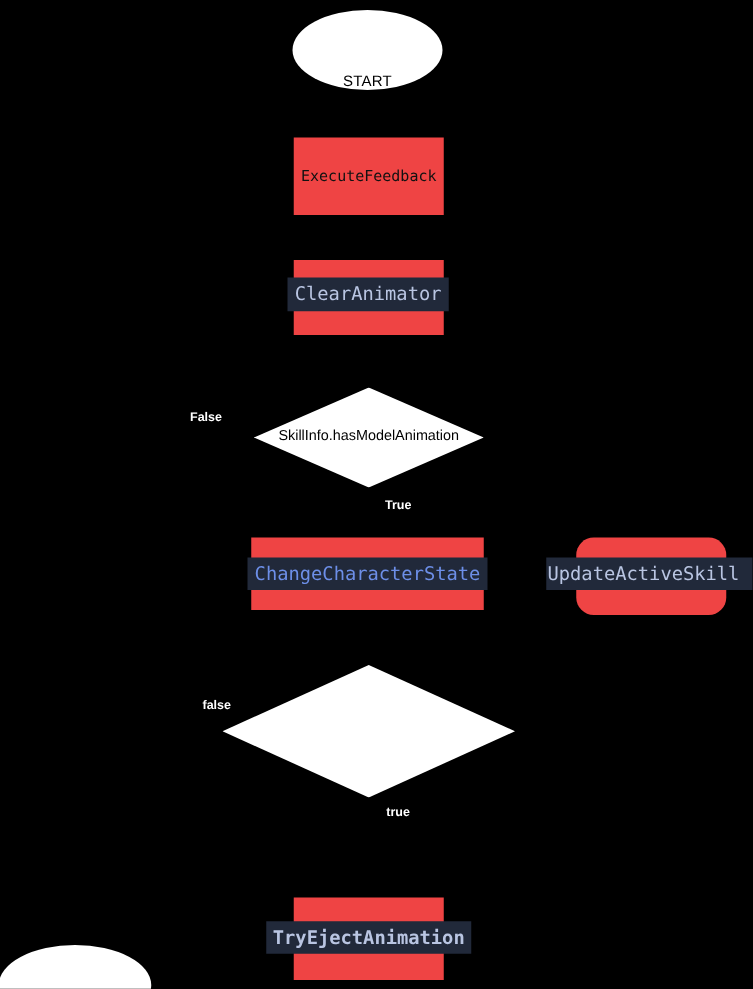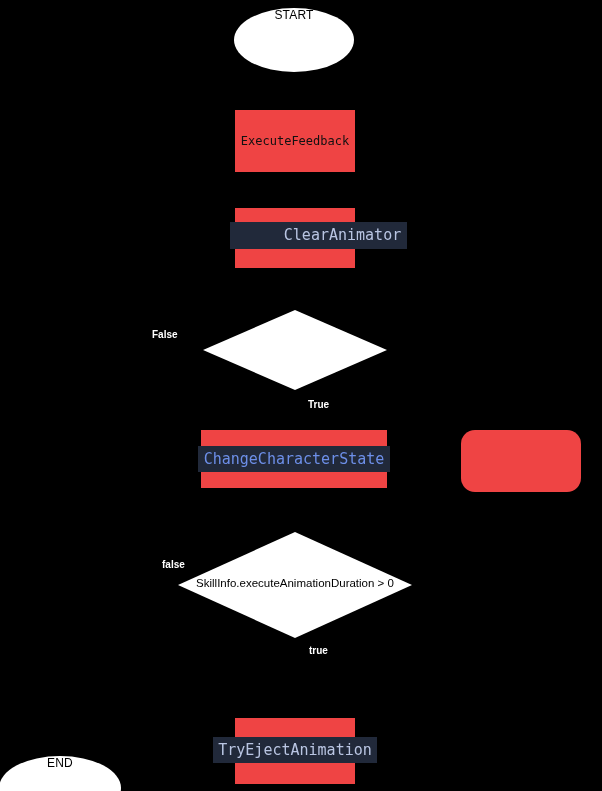--- a/index.html
+++ b/index.html
@@ -22,21 +22,21 @@
     height: 791px;
     background: #000000;
   }
 
   
   .node-ellipse {
     position: absolute;
     background: #ffffff;
     border-radius: 50%;
     display: flex;
-    align-items: flex-start;
+    align-items: flex-end;
     justify-content: center;
     color: #000000;
     font-family: "Liberation Sans", sans-serif;
     font-size: 12px;
     letter-spacing: 0.2px;
   }
 
   
   .node-box {
     position: absolute;
@@ -103,44 +103,45 @@
 
   <div class="node-ellipse" style="left:234px; top:8px; width:120px; height:64px;">
     <span>START</span>
   </div>
 
   <div class="node-box" style="left:235px; top:110px; width:120px; height:62px;">
     <span>ExecuteFeedback</span>
   </div>
 
   <div class="node-box" style="left:235px; top:208px; width:120px; height:60px;"></div>
-  <div class="hl-label periwinkle" style="left:230px; top:222px; width:129px; height:27px;padding-left:48px;">ClearAnimator</div>
+  <div class="hl-label periwinkle" style="left:230px; top:222px; width:129px; height:27px;">ClearAnimator</div>
 
   <div class="node-diamond" style="left:203px; top:310px; width:184px; height:80px;">
     <svg width="184" height="80" viewBox="0 0 184 80" aria-hidden="true">
       <polygon points="92,0 184,40 92,80 0,40" fill="#ffffff"></polygon>
     </svg>
+    <div class="diamond-text" style="top:33px;">SkillInfo.hasModelAnimation</div>
   </div>
   <div class="edge-label" style="left:152px; top:329px;">False</div>
   <div class="edge-label" style="left:308px; top:399px;">True</div>
 
   <div class="node-box" style="left:201px; top:430px; width:186px; height:58px;"></div>
   <div class="hl-label brightblue" style="left:198px; top:446px; width:192px; height:26px;">ChangeCharacterState</div>
 
   <div class="node-box rounded" style="left:461px; top:430px; width:120px; height:62px;"></div>
+  <div class="hl-label periwinkle" style="left:437px; top:446px; width:166px; height:26px; justify-content:flex-start; padding-left:1px; box-sizing:border-box;">UpdateActiveSkill</div>
 
   <div class="node-diamond" style="left:178px; top:532px; width:234px; height:106px;">
     <svg width="234" height="106" viewBox="0 0 234 106" aria-hidden="true">
       <polygon points="117,0 234,53 117,106 0,53" fill="#ffffff"></polygon>
     </svg>
-    <div class="diamond-text" style="top:45px;">SkillInfo.executeAnimationDuration &gt; 0</div>
   </div>
   <div class="edge-label" style="left:162px; top:559px;">false</div>
   <div class="edge-label" style="left:309px; top:645px;">true</div>
 
   <div class="node-ellipse" style="left:-1px; top:756px; width:122px; height:64px;">
     <span>END</span>
   </div>
 
   <div class="node-box" style="left:235px; top:718px; width:120px; height:66px;"></div>
-  <div class="hl-label periwinkle" style="left:213px; top:737px; width:164px; height:26px;">TryEjectAnimation</div>
+  <div class="hl-label periwinkle" style="left:213px; top:737px; width:164px; height:26px;font-weight:bold;">TryEjectAnimation</div>
 
 </div>
 
 </body></html>

